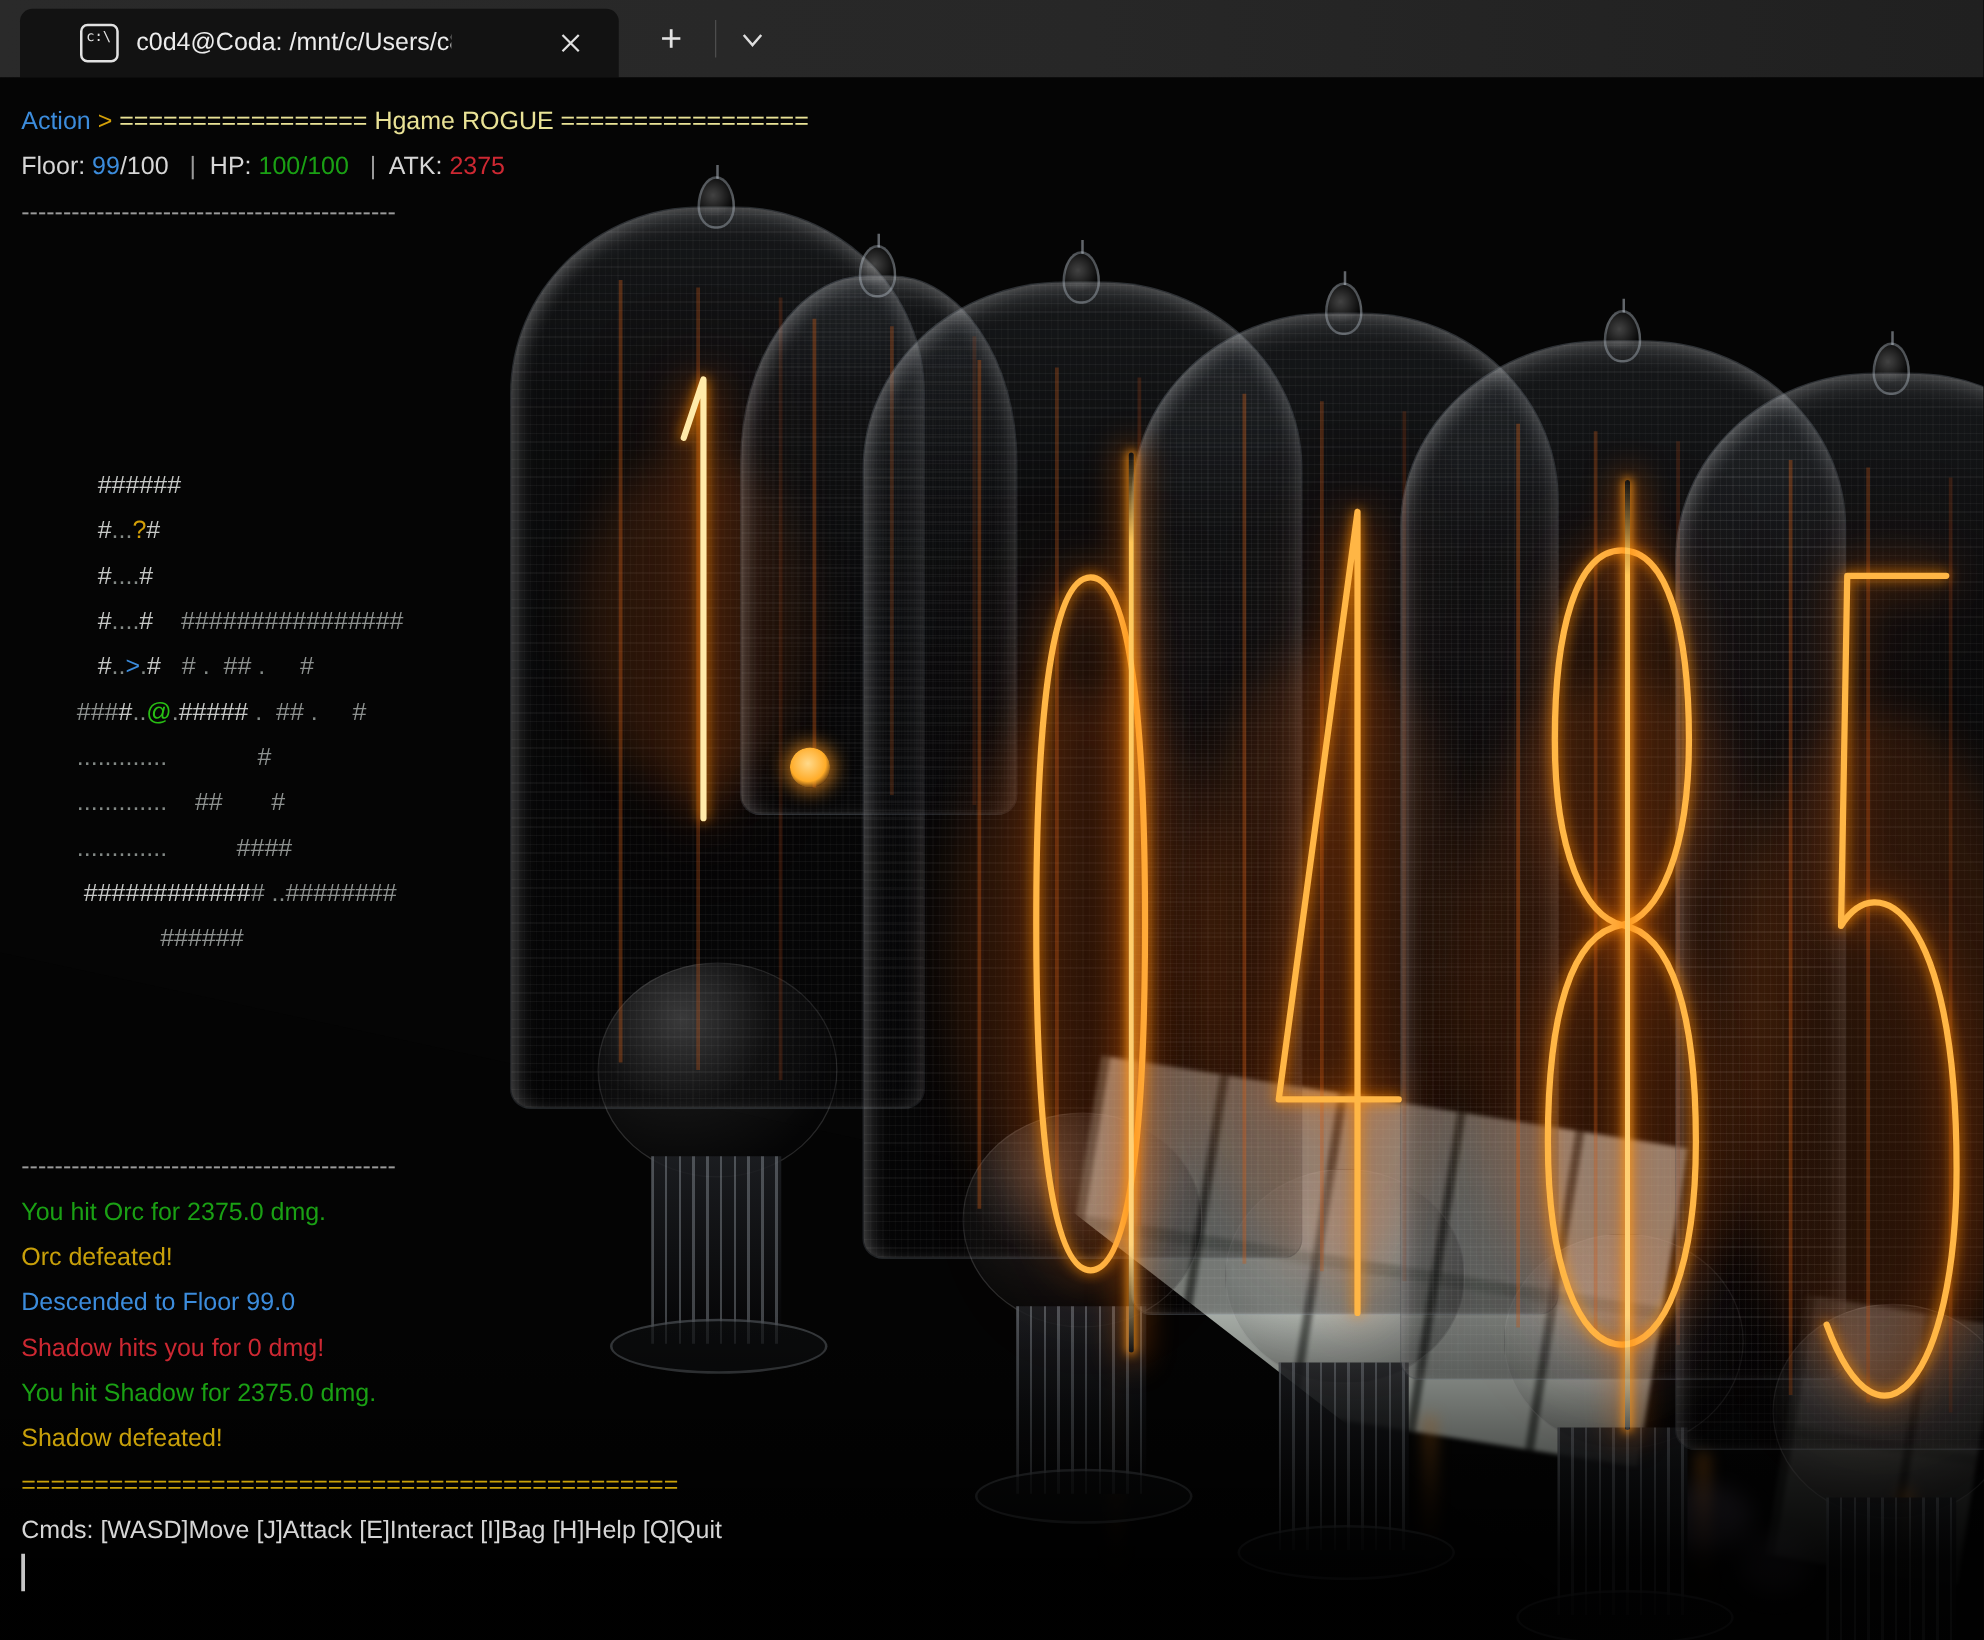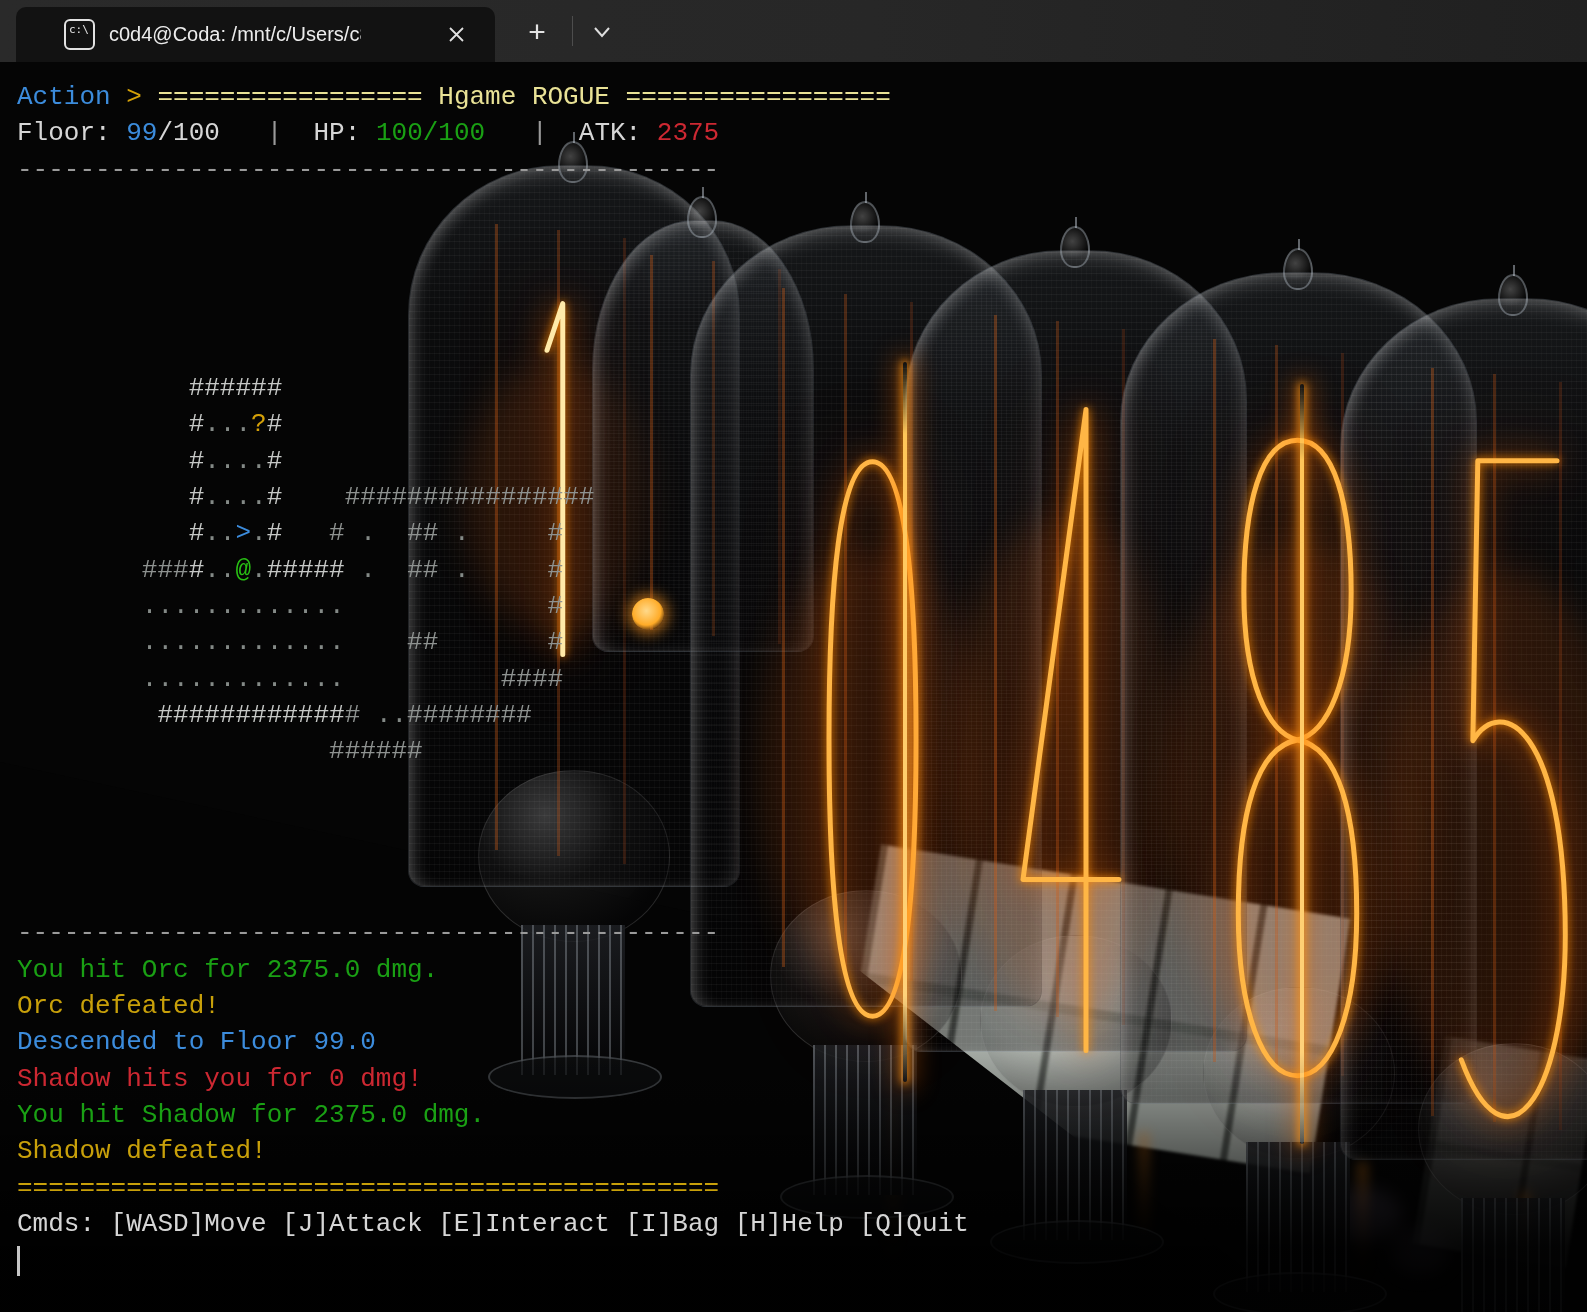--- a/index.html
+++ b/index.html
@@ -20,22 +20,22 @@
             align-items:center;justify-content:center;border-radius:4px;}
   .newtab{position:absolute;left:516px;top:10px;width:42px;height:44px;display:flex;align-items:center;
           justify-content:center;color:#e3e3e3;font-size:30px;font-weight:200;
           font-family:"Liberation Sans",sans-serif;}
   .tabdivider{position:absolute;left:572px;top:16px;width:1px;height:30px;background:#4d4d4d;}
   .tabdropdown{position:absolute;left:584px;top:12px;width:36px;height:40px;display:flex;
                align-items:center;justify-content:center;}
   
   .term{position:absolute;left:0;top:62px;width:1587px;height:1250px;background:#050505;overflow:hidden;}
   .scene{position:absolute;inset:0;overflow:hidden;z-index:0;}
-  pre.lines{position:relative;z-index:5;margin:0;padding:17px 0 0 17px;font-size:26px;
-            line-height:36.36px;font-family:Liberation Mono, monospace;}
+  pre.lines{position:relative;z-index:5;margin:0;padding:17px 0 0 17px;font-size:20px;
+            line-height:36.36px;font-family:Liberation Sans, sans-serif;}
   .tl{white-space:pre;height:36.36px;}
   .cursor{display:inline-block;width:3px;height:30px;background:#c6c6c6;vertical-align:text-bottom;}
   
   .panel{position:absolute;z-index:1;opacity:.82;filter:blur(1.5px);
          background:linear-gradient(180deg,#e2e8e1 0 50%,#aeb8af 50% 54%,#ccd4cc 54%);}
   .panel::before{content:"";position:absolute;inset:0;
          background:repeating-linear-gradient(90deg,rgba(35,40,36,.65) 0 7px,transparent 7px 96px);}
   .darkwedge{position:absolute;z-index:2;inset:0;background:#040404;}
   .refl{position:absolute;z-index:2;filter:blur(6px);border-radius:4px;
         background:linear-gradient(180deg,rgba(255,145,30,.55),rgba(255,120,10,.12) 70%,transparent);}

